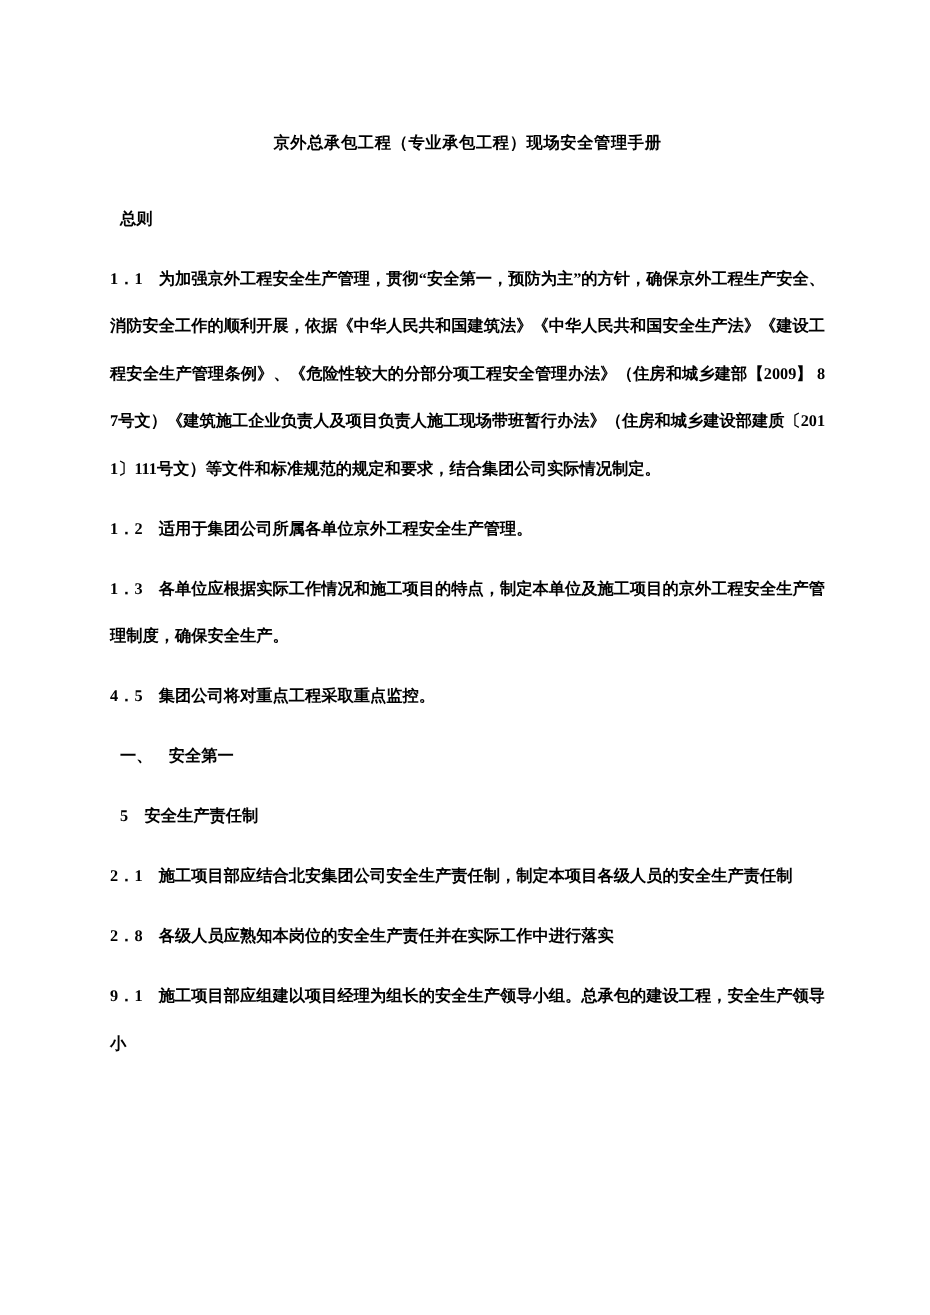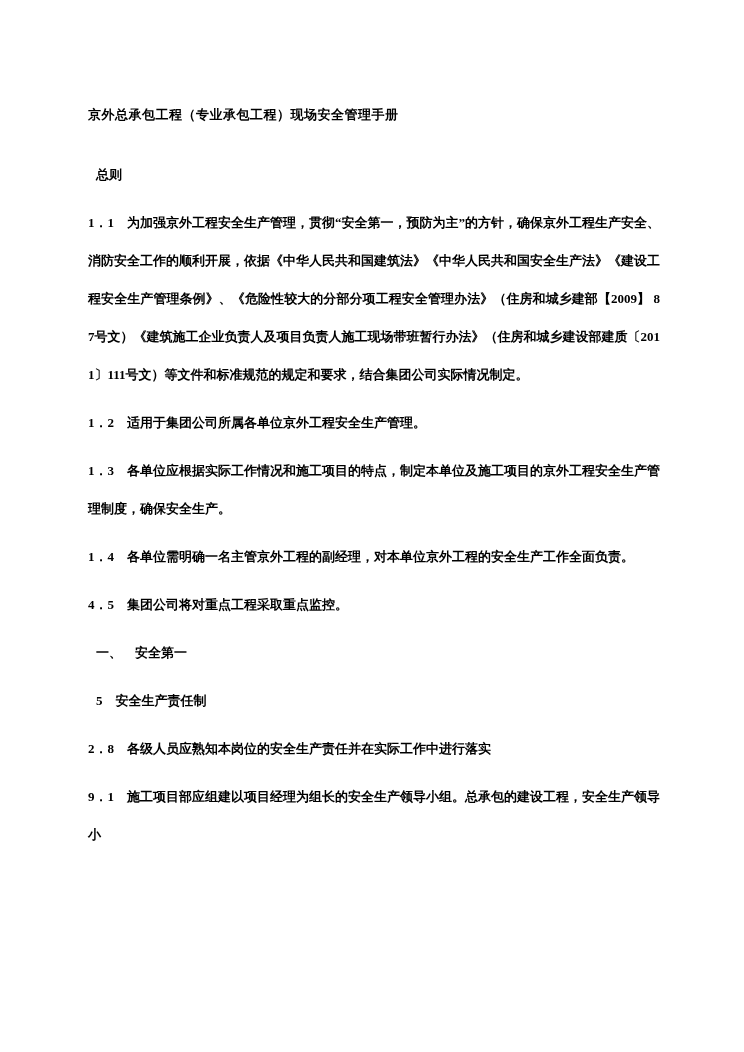--- a/index.html
+++ b/index.html
@@ -13,25 +13,26 @@
     height: 1052px;
     box-sizing: border-box;
     background: #ffffff;
     padding: 96px 84px 40px 88px;
     font-family: "Liberation Serif", "DejaVu Serif", serif;
     color: #000000;
     font-size: 13px;
     overflow: hidden;
   }
   .doc-title {
-    text-align: left;
+    text-align: center;
     font-weight: bold;
     line-height: 38px;
     margin-bottom: 22px;
     letter-spacing: 0.5px;
+    font-family: Liberation Mono, monospace;
   }
   .block {
     line-height: 38px;
     text-align: justify;
     margin-bottom: 10px;
     word-break: break-all;
     font-weight: bold;
   }
   .heading {
     font-weight: bold;
@@ -50,27 +51,27 @@
   <div class="doc-title">京外总承包工程（专业承包工程）现场安全管理手册</div>
 
   <div class="block heading">总则</div>
 
   <div class="block">1．1　为加强京外工程安全生产管理，贯彻“安全第一，预防为主”的方针，确保京外工程生产安全、消防安全工作的顺利开展，依据《中华人民共和国建筑法》《中华人民共和国安全生产法》《建设工程安全生产管理条例》、《危险性较大的分部分项工程安全管理办法》（住房和城乡建部【2009】  87号文）《建筑施工企业负责人及项目负责人施工现场带班暂行办法》（住房和城乡建设部建质〔2011〕111号文）等文件和标准规范的规定和要求，结合集团公司实际情况制定。</div>
 
   <div class="block">1．2　适用于集团公司所属各单位京外工程安全生产管理。</div>
 
   <div class="block">1．3　各单位应根据实际工作情况和施工项目的特点，制定本单位及施工项目的京外工程安全生产管理制度，确保安全生产。</div>
 
-  <div class="block">1．4　各单位需明确一名主管京外工程的副经理，对本单位京外工程的安全生产工作全面负责。</div>
 
   <div class="block">4．5　集团公司将对重点工程采取重点监控。</div>
 
   <div class="block heading">一、　安全第一</div>
 
   <div class="block heading">5　安全生产责任制</div>
 
+  <div class="block">2．1　施工项目部应结合北安集团公司安全生产责任制，制定本项目各级人员的安全生产责任制</div>
 
   <div class="block">2．8　各级人员应熟知本岗位的安全生产责任并在实际工作中进行落实</div>
 
 
   <div class="block">9．1　施工项目部应组建以项目经理为组长的安全生产领导小组。总承包的建设工程，安全生产领导小</div>
 
 </div>
 
 </body></html>

